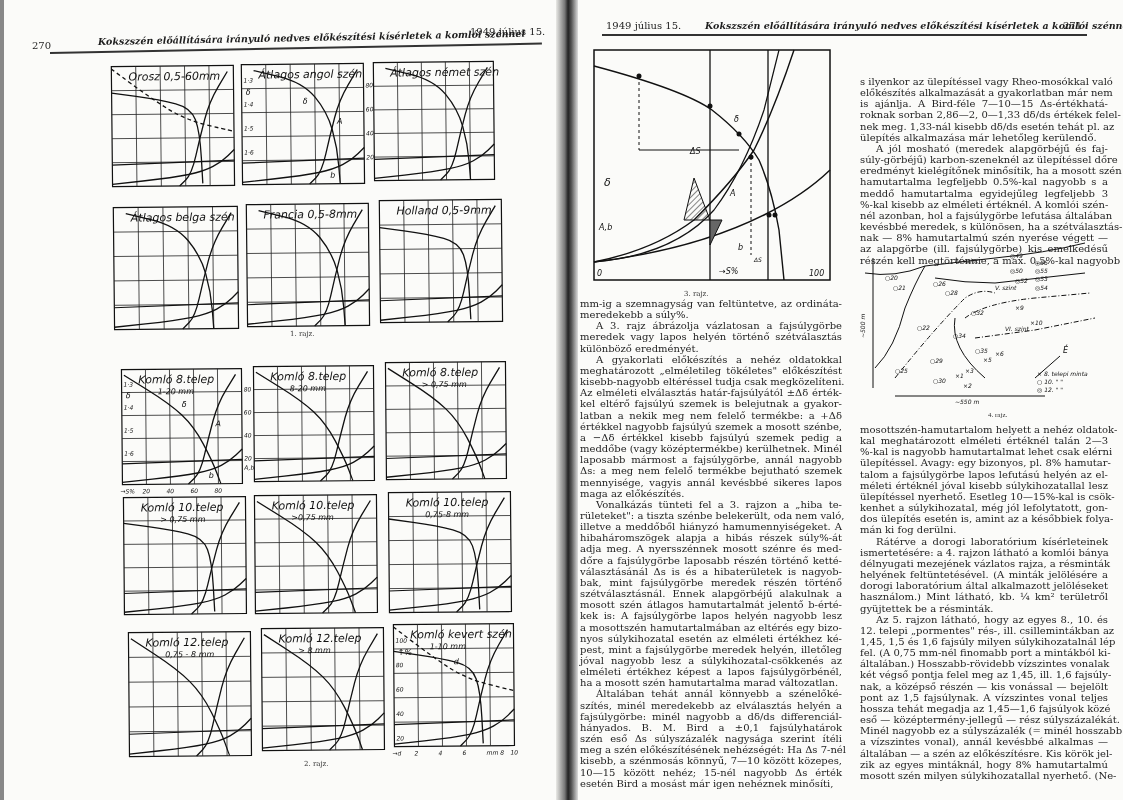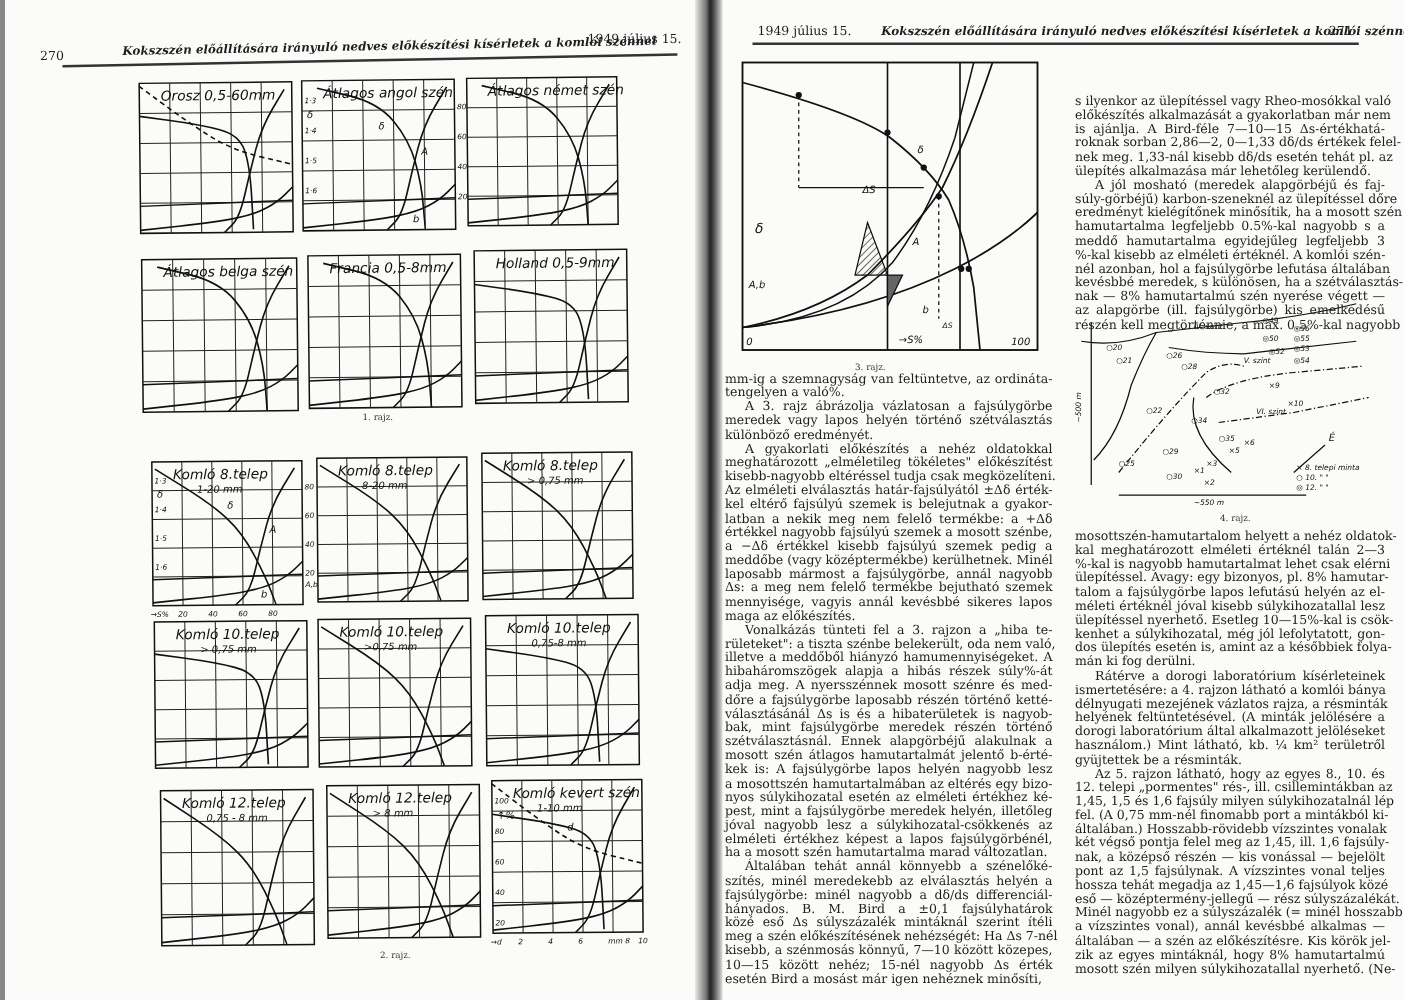--- a/index.html
+++ b/index.html
@@ -453,25 +453,25 @@
         <text x="160" y="45" class="tiny">◎52</text>
         <text x="180" y="43" class="tiny">◎53</text>
         <text x="180" y="52" class="tiny">◎54</text>
         <text x="180" y="35" class="tiny">◎55</text>
         <text x="180" y="27" class="tiny">◎56</text>
         <text x="182" y="138" class="tiny">× 8. telepi minta</text>
         <text x="182" y="146" class="tiny">○ 10.  "   "</text>
         <text x="182" y="154" class="tiny">◎ 12.  "   "</text>
       </svg>
     </div>
-  <div class="caption" style="left:404px;top:411px;">4. rajz.</div>
+  <div class="caption" style="left:416px;top:411px;font-family:Liberation Serif, serif;">4. rajz.</div>
 
   <div id="colL" class="body-col" style="left:8px;top:298px;width:262px;">
       <span class="ln">mm-ig a szemnagyság van feltüntetve, az ordináta-</span>
-      <span class="ln last">tengelyen a való%.</span>
+      <span class="ln last">meredekebb a súly%.</span>
       <span class="ln" style="padding-left: 16px;">A 3. rajz ábrázolja vázlatosan a fajsúlygörbe</span>
       <span class="ln">meredek vagy lapos helyén történő szétválasztás</span>
       <span class="ln last">különböző eredményét.</span>
       <span class="ln" style="padding-left: 16px;">A gyakorlati előkészítés a nehéz oldatokkal</span>
       <span class="ln">meghatározott „elméletileg tökéletes" előkészítést</span>
       <span class="ln">kisebb-nagyobb eltéréssel tudja csak megközelíteni.</span>
       <span class="ln">Az elméleti elválasztás határ-fajsúlyától ±Δδ érték-</span>
       <span class="ln">kel eltérő fajsúlyú szemek is belejutnak a gyakor-</span>
       <span class="ln">latban a nekik meg nem felelő termékbe: a +Δδ</span>
       <span class="ln">értékkel nagyobb fajsúlyú szemek a mosott szénbe,</span>
@@ -495,21 +495,21 @@
       <span class="ln">a mosottszén hamutartalmában az eltérés egy bizo-</span>
       <span class="ln">nyos súlykihozatal esetén az elméleti értékhez ké-</span>
       <span class="ln">pest, mint a fajsúlygörbe meredek helyén, illetőleg</span>
       <span class="ln">jóval nagyobb lesz a súlykihozatal-csökkenés az</span>
       <span class="ln">elméleti értékhez képest a lapos fajsúlygörbénél,</span>
       <span class="ln last">ha a mosott szén hamutartalma marad változatlan.</span>
       <span class="ln" style="padding-left: 16px;">Általában tehát annál könnyebb a szénelőké-</span>
       <span class="ln">szítés, minél meredekebb az elválasztás helyén a</span>
       <span class="ln">fajsúlygörbe: minél nagyobb a dδ/ds differenciál-</span>
       <span class="ln">hányados. B. M. Bird a ±0,1 fajsúlyhatárok</span>
-      <span class="ln">közé eső Δs súlyszázalék mintáknál szerint ítéli</span>
+      <span class="ln">szén eső Δs súlyszázalék nagysága szerint ítéli</span>
       <span class="ln">meg a szén előkészítésének nehézségét: Ha Δs 7-nél</span>
       <span class="ln">kisebb, a szénmosás könnyű, 7—10 között közepes,</span>
       <span class="ln">10—15 között nehéz; 15-nél nagyobb Δs érték</span>
       <span class="ln last">esetén Bird a mosást már igen nehéznek minősíti,</span>
     </div>
   <div id="colRT" class="body-col" style="left:288px;top:76px;width:248px;">
       <span class="ln">s ilyenkor az ülepítéssel vagy Rheo-mosókkal való</span>
       <span class="ln">előkészítés alkalmazását a gyakorlatban már nem</span>
       <span class="ln">is ajánlja. A Bird-féle 7—10—15 Δs-értékhatá-</span>
       <span class="ln">roknak sorban 2,86—2, 0—1,33 dδ/ds értékek felel-</span>

